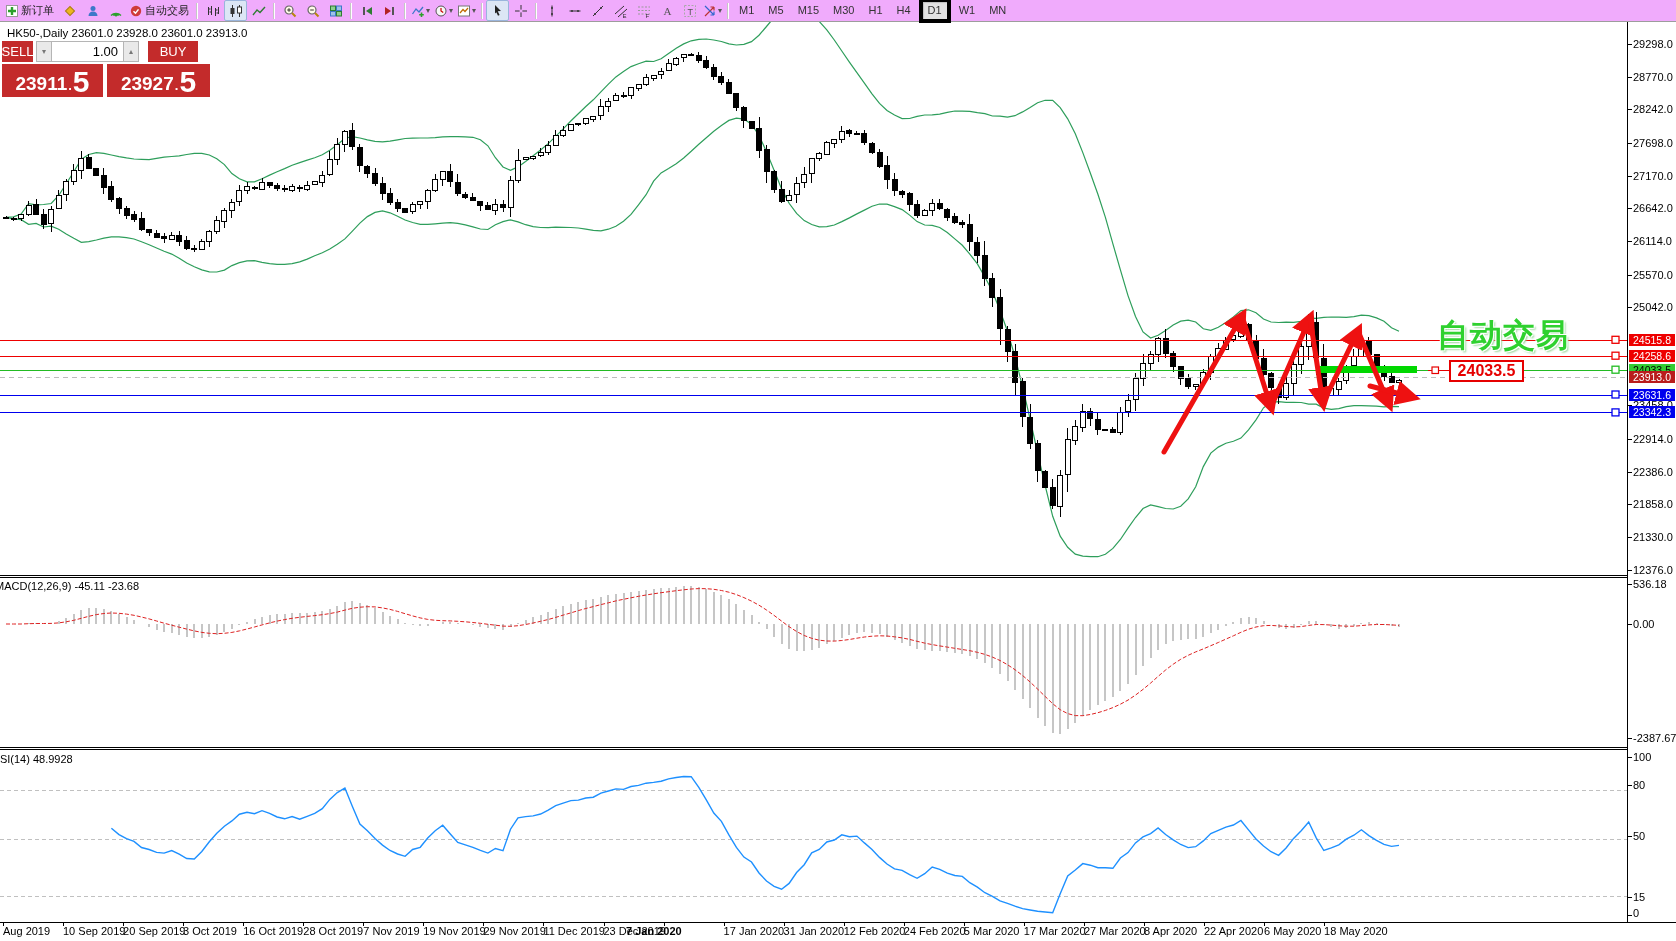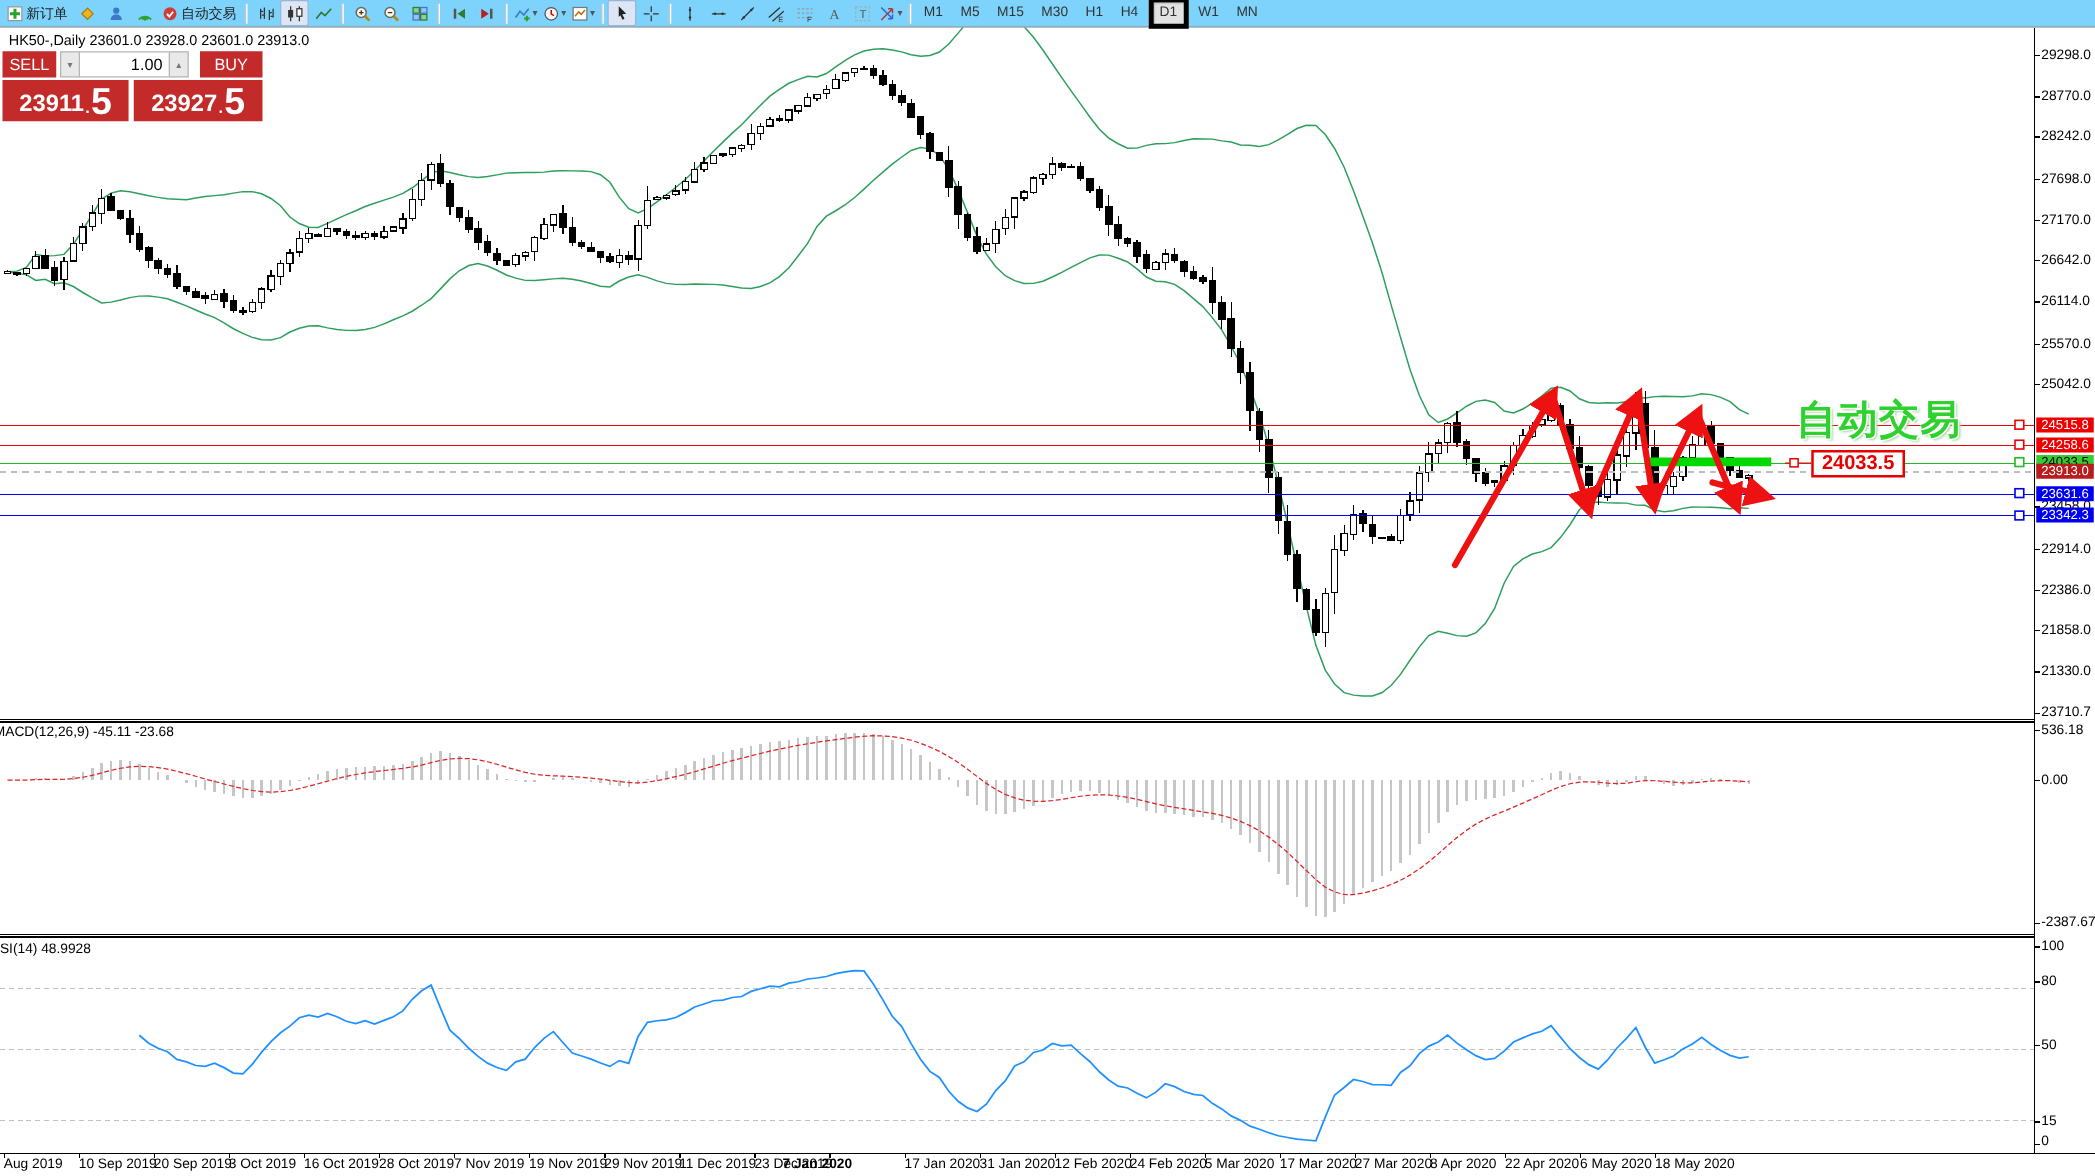--- a/index.html
+++ b/index.html
@@ -1,38 +1,38 @@
 <!DOCTYPE html>
 <html><head>
 <meta charset="utf-8">
 <style>
   html,body{margin:0;padding:0;background:#fff;}
   body{width:1676px;height:941px;overflow:hidden;position:relative;
        font-family:"Liberation Sans",sans-serif;}
-  #toolbar{position:absolute;top:0;left:0;width:1676px;height:22px;background:#7dd3fc;
+  #toolbar{position:absolute;top:0;left:0;width:1676px;height:22px;background:#f0abfc;
        border-bottom:1px solid #9d9d9d;display:flex;align-items:center;padding-left:3px;
        box-sizing:border-box;z-index:50;}
   .tbtn{height:19px;min-width:19px;display:flex;align-items:center;justify-content:center;
        border:1px solid transparent;border-radius:2px;padding:0 1px;cursor:default;}
   .tbtn.active{background:#dce6f5;border-color:#9ab5dc;}
   .tbtn .lbl{font-size:11px;margin:0 2px;color:#222;white-space:nowrap;}
   .tbtn .ic{display:flex;align-items:center;}
   .dd{font-size:8px;color:#555;margin-left:1px;}
   .tsep{width:1px;height:16px;background:#c6c6c6;border-right:1px solid #fff;margin:0 3px;}
   .tf{font-size:11px;color:#333;height:17px;line-height:17px;padding:0 5px;margin:0 1px;
       border:1px solid transparent;}
   .tf.active{background:#e2e2e2;border:4px solid #000000;box-shadow:inset 1px 1px 1px #bfbfbf;}
   #csvg{position:absolute;left:0;top:0;z-index:1;}
   #labels{position:absolute;left:0;top:0;width:1468px;height:941px;z-index:5;pointer-events:none;}
   #symbol-line{position:absolute;left:7px;top:27px;font-size:11.5px;color:#000;z-index:6;}
   #quote-panel{position:absolute;left:2px;top:41px;width:208px;z-index:20;}
   .qp-row1{display:flex;height:21px;}
   .qp-btn{background:#c32b2b;color:#fff;font-size:13px;display:flex;align-items:center;
       justify-content:center;}
-  #sell-btn{width:43px;margin-right:3px;}
+  #sell-btn{width:31px;margin-right:3px;}
   #buy-btn{width:50px;margin-left:9px;}
   .qp-spin{width:16px;background:#e9e9e9;border:1px solid #b5b5b5;color:#777;font-size:8px;
       display:flex;align-items:center;justify-content:center;box-sizing:border-box;}
   .qp-vol{width:71px;background:#fff;border:1px solid #b5b5b5;border-left:none;border-right:none;
       font-size:13px;color:#000;display:flex;align-items:center;justify-content:flex-end;
       padding-right:5px;box-sizing:border-box;}
   .qp-row2{display:flex;margin-top:2px;height:33px;}
   .qp-cell{background:#c32b2b;color:#fff;display:flex;align-items:flex-end;
       justify-content:center;padding-bottom:2px;box-sizing:border-box;}
   #sell-price{width:101px;}
@@ -955,21 +955,21 @@
     <div class="axlab" style="left: 1633px; top: 169.6px;">27170.0</div>
     <div class="axlab" style="left: 1633px; top: 202.3px;">26642.0</div>
     <div class="axlab" style="left: 1633px; top: 235px;">26114.0</div>
     <div class="axlab" style="left: 1633px; top: 268.6px;">25570.0</div>
     <div class="axlab" style="left: 1633px; top: 301.3px;">25042.0</div>
     <div class="axlab" style="left: 1633px; top: 399.3px;">23458.0</div>
     <div class="axlab" style="left: 1633px; top: 432.9px;">22914.0</div>
     <div class="axlab" style="left: 1633px; top: 465.6px;">22386.0</div>
     <div class="axlab" style="left: 1633px; top: 498.3px;">21858.0</div>
     <div class="axlab" style="left: 1633px; top: 530.9px;">21330.0</div>
-    <div class="axlab" style="left: 1633px; top: 563.6px;">23710.7</div>
+    <div class="axlab" style="left: 1633px; top: 563.6px;">12376.0</div>
     <div class="axlab" style="left: 1633px; top: 578px;">536.18</div>
     <div class="axlab" style="left: 1633px; top: 618px;">0.00</div>
     <div class="axlab" style="left: 1633px; top: 732px;">-2387.67</div>
     <div class="axlab" style="left: 1633px; top: 751px;">100</div>
     <div class="axlab" style="left: 1633px; top: 779px;">80</div>
     <div class="axlab" style="left: 1633px; top: 830px;">50</div>
     <div class="axlab" style="left: 1633px; top: 891px;">15</div>
     <div class="axlab" style="left: 1633px; top: 907px;">0</div>
     <div class="datelab" style="left: 3px;">Aug 2019</div>
     <div class="datelab" style="left: 63px;">10 Sep 2019</div>

